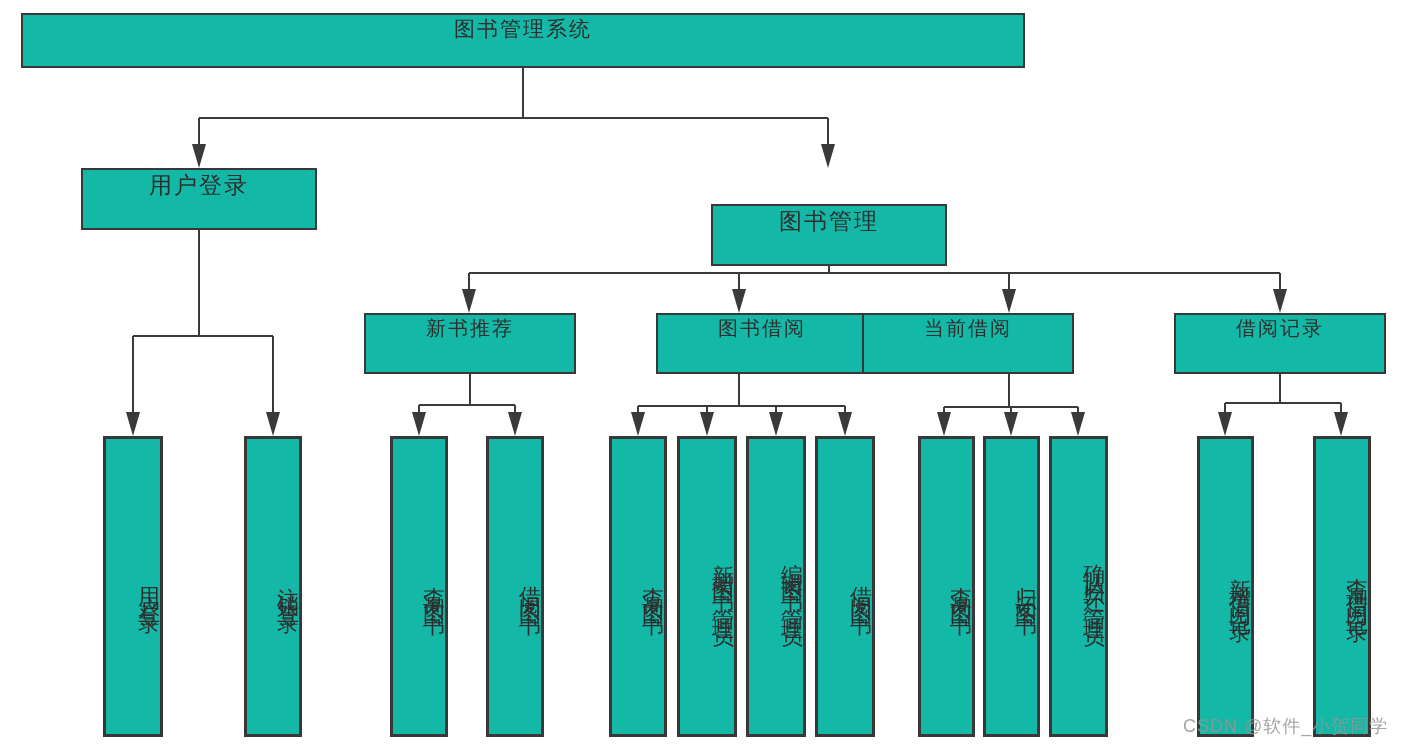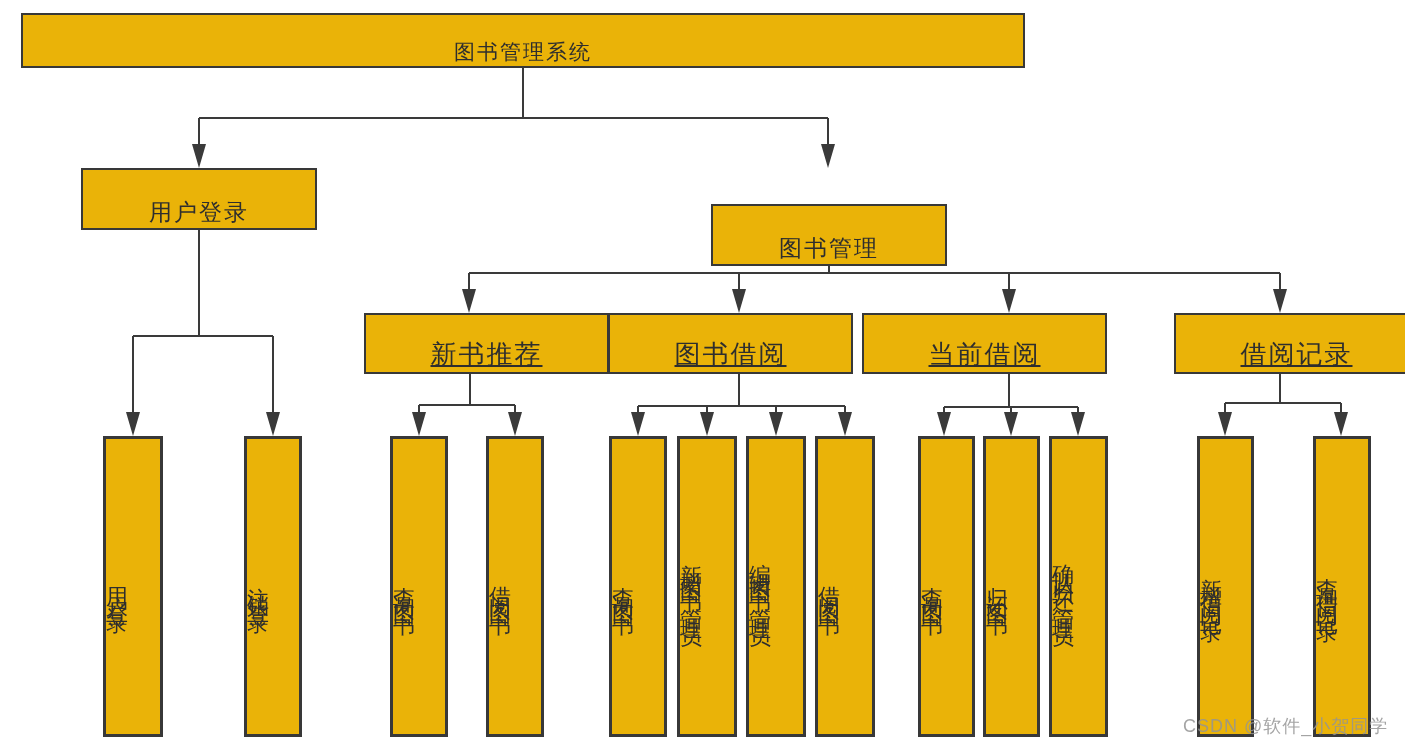--- a/index.html
+++ b/index.html
@@ -12,30 +12,30 @@
     overflow: hidden;
   }
   .connectors {
     position: absolute;
     left: 0; top: 0;
     width: 1405px; height: 747px;
   }
   .box {
     position: absolute;
     box-sizing: border-box;
-    background: #eab308;
+    background: #14b8a6;
     border: 2px solid #383838;
     display: flex;
-    align-items: flex-end;
+    align-items: flex-start;
     justify-content: center;
     color: #2e2e2e;
   }
   .root-box   { left: 21px;  top: 13px;  width: 1004px; height: 55px; font-size: 21px; letter-spacing: 2px; }
   .l2-box     { top: 168px; width: 236px; height: 62px; font-size: 23px; letter-spacing: 2px; }
-  .l3-box     { top: 313px; width: 245px; height: 61px; font-size: 26px; letter-spacing: 2px; text-decoration: underline; }
+  .l3-box     { top: 313px; width: 212px; height: 61px; font-size: 20px; letter-spacing: 2px; }
   .leaf-box {
     top: 436px;
     height: 301px;
     border-width: 3px;
     font-size: 22px;
     writing-mode: vertical-rl;
     letter-spacing: 9px;
     line-height: 1;
   }
   .watermark {
@@ -102,21 +102,21 @@
   <div class="box l2-box" style="left:81px;">
     <span>用户登录</span>
   </div>
   <div class="box l2-box" style="left:711px;margin-top:36px;">
     <span>图书管理</span>
   </div>
 
   <div class="box l3-box" style="left:364px;">
     <span>新书推荐</span>
   </div>
-  <div class="box l3-box" style="left:608px;">
+  <div class="box l3-box" style="left:656px;">
     <span>图书借阅</span>
   </div>
   <div class="box l3-box" style="left:862px;">
     <span>当前借阅</span>
   </div>
   <div class="box l3-box" style="left:1174px;">
     <span>借阅记录</span>
   </div>
 
   <div class="box leaf-box" style="left:103px;width:60px;">

